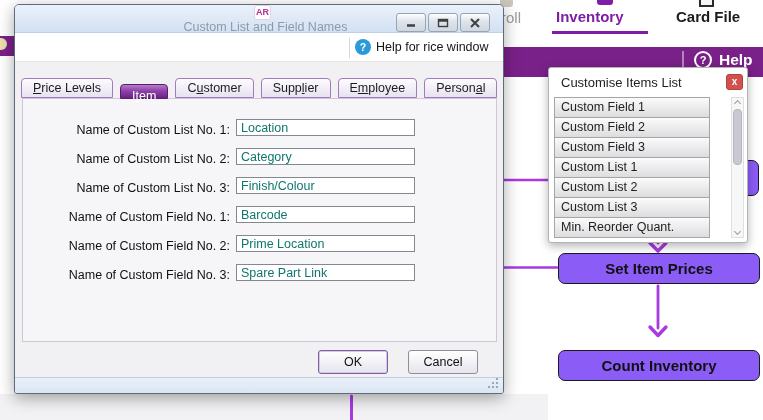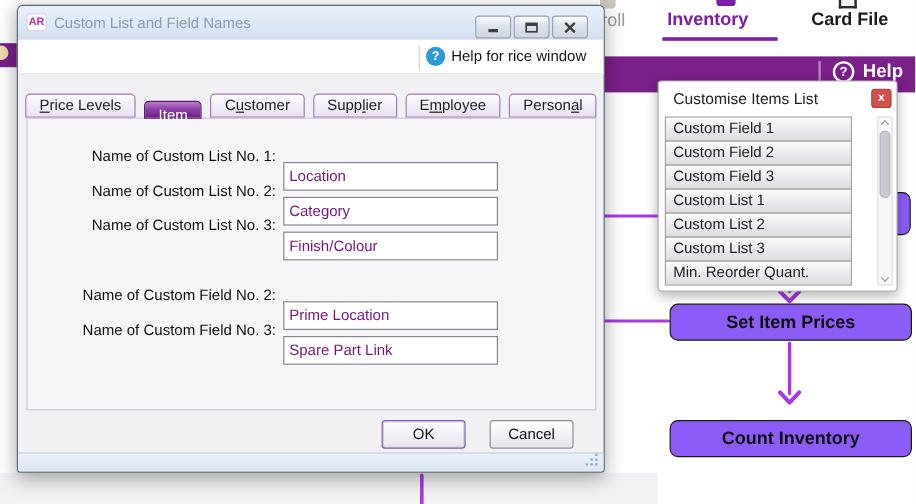--- a/index.html
+++ b/index.html
@@ -52,21 +52,21 @@
     border:1px solid #b5b5bd;border-radius:4px;}
   .chev{position:absolute;left:3px;width:5px;height:5px;border-left:1.5px solid #9c9c9c;border-top:1.5px solid #9c9c9c;}
   .chev.up{top:3px;transform:rotate(45deg);}
   .chev.down{bottom:3px;transform:rotate(225deg);}
 
   
   #dialog{position:absolute;left:14px;top:4px;width:490px;height:390px;background:#f1f0f2;
     border:1px solid #5e6b79;border-radius:5px 5px 3px 3px;box-shadow:0 4px 16px rgba(0,0,0,.35);
     overflow:hidden;z-index:30;}
   #titlebar{position:relative;height:28px;background:linear-gradient(#eaf1fb,#d3e1f2);
-    border-bottom:1px solid #c2cfdf;display:flex;align-items:center;padding-left:7px;}
+    border-bottom:1px solid #c2cfdf;display:flex;align-items:center;padding-left:7px;flex-direction:column;}
   #ar-badge{width:17px;height:15px;background:#fff;border:1px solid #e0d2e4;border-radius:3px;
     color:#b5309a;font-size:9px;font-weight:bold;text-align:center;line-height:13px;}
   #dlg-title{margin-left:6px;font-size:12.5px;color:#8d9aa9;}
   #win-btns{position:absolute;right:13px;top:8px;display:flex;gap:2px;}
   .wbtn{width:30px;height:19px;border:1px solid #98a4b2;border-radius:3px;
     background:linear-gradient(#fefefe,#dde3eb 45%,#cfd7e2);display:flex;align-items:center;justify-content:center;}
 
   #help-row{position:relative;height:29px;background:#fff;border-bottom:1px solid #e6e6e6;}
   #help-sep{position:absolute;left:334px;top:5px;width:1px;height:20px;background:#d8d8d8;}
   #help-circle{position:absolute;left:340px;top:6px;width:16px;height:16px;border-radius:50%;
@@ -77,22 +77,22 @@
   .tab{height:20px;padding:0 11px;border:1px solid #a27cba;border-radius:4px 4px 0 0;
     background:linear-gradient(#fdfcfe,#e8e1f1);font-size:12.5px;color:#1d1d1d;line-height:19px;}
   .tab .key{text-decoration:underline;text-underline-offset:1px;}
   .tab.sel{height:15px;background:linear-gradient(#b77cc9,#8d42a8 45%,#6b2285);
     border-color:#5c1a70;color:#fff;margin-bottom:-1px;line-height:22px;}
 
   #panel{position:absolute;left:7px;width:475px;top:93px;height:244px;
     border:1px solid #cfc7d9;background:#f6f5f7;}
   .frow{position:absolute;left:0;width:100%;height:22px;}
   .flabel{position:absolute;left:0;top:4px;width:207px;text-align:right;font-size:12.5px;color:#111;}
-  .finput{position:absolute;left:213px;top:16px;width:179px;height:24px;border:1px solid #828790;
-    background:#fff;font-family:"Liberation Sans",sans-serif;font-size:12.5px;color:#701a75;padding:0 4px;}
+  .finput{position:absolute;left:213px;top:0;width:179px;height:17px;border:1px solid #828790;
+    background:#fff;font-family:"Liberation Sans",sans-serif;font-size:12.5px;color:#0f766e;padding:0 4px;}
 
   .dbtn{position:absolute;top:345px;width:70px;height:24px;border-radius:3px;
     background:linear-gradient(#ffffff,#e6e4ed);display:flex;align-items:center;justify-content:center;
     font-size:12.5px;color:#111;}
   #ok-btn{left:303px;border:1px solid #7e60a2;box-shadow:inset 0 0 0 1px #d4c8e4;}
   #cancel-btn{left:393px;border:1px solid #8e8e96;}
 
   #statusbar{position:absolute;left:0;right:0;bottom:0;height:16px;
     background:linear-gradient(#e9f0f9,#dbe6f4);border-top:1px solid #c3cfdf;}
   #grip{position:absolute;right:4px;bottom:4px;width:2px;height:2px;background:#9aa7b8;
@@ -200,20 +200,24 @@
         <input class="finput" type="text" value="Location" style="">
       </div>
       <div class="frow" style="top:49px">
         <span class="flabel">Name of Custom List No. 2:</span>
         <input class="finput" type="text" value="Category" style="">
       </div>
       <div class="frow" style="top:78px">
         <span class="flabel">Name of Custom List No. 3:</span>
         <input class="finput" type="text" value="Finish/Colour" style="">
       </div>
+      <div class="frow" style="top:107px">
+        <span class="flabel">Name of Custom Field No. 1:</span>
+        <input class="finput" type="text" value="Barcode" style="">
+      </div>
       <div class="frow" style="top:136px">
         <span class="flabel">Name of Custom Field No. 2:</span>
         <input class="finput" type="text" value="Prime Location" style="">
       </div>
       <div class="frow" style="top:165px">
         <span class="flabel">Name of Custom Field No. 3:</span>
         <input class="finput" type="text" value="Spare Part Link" style="">
       </div>
     </div>
 

